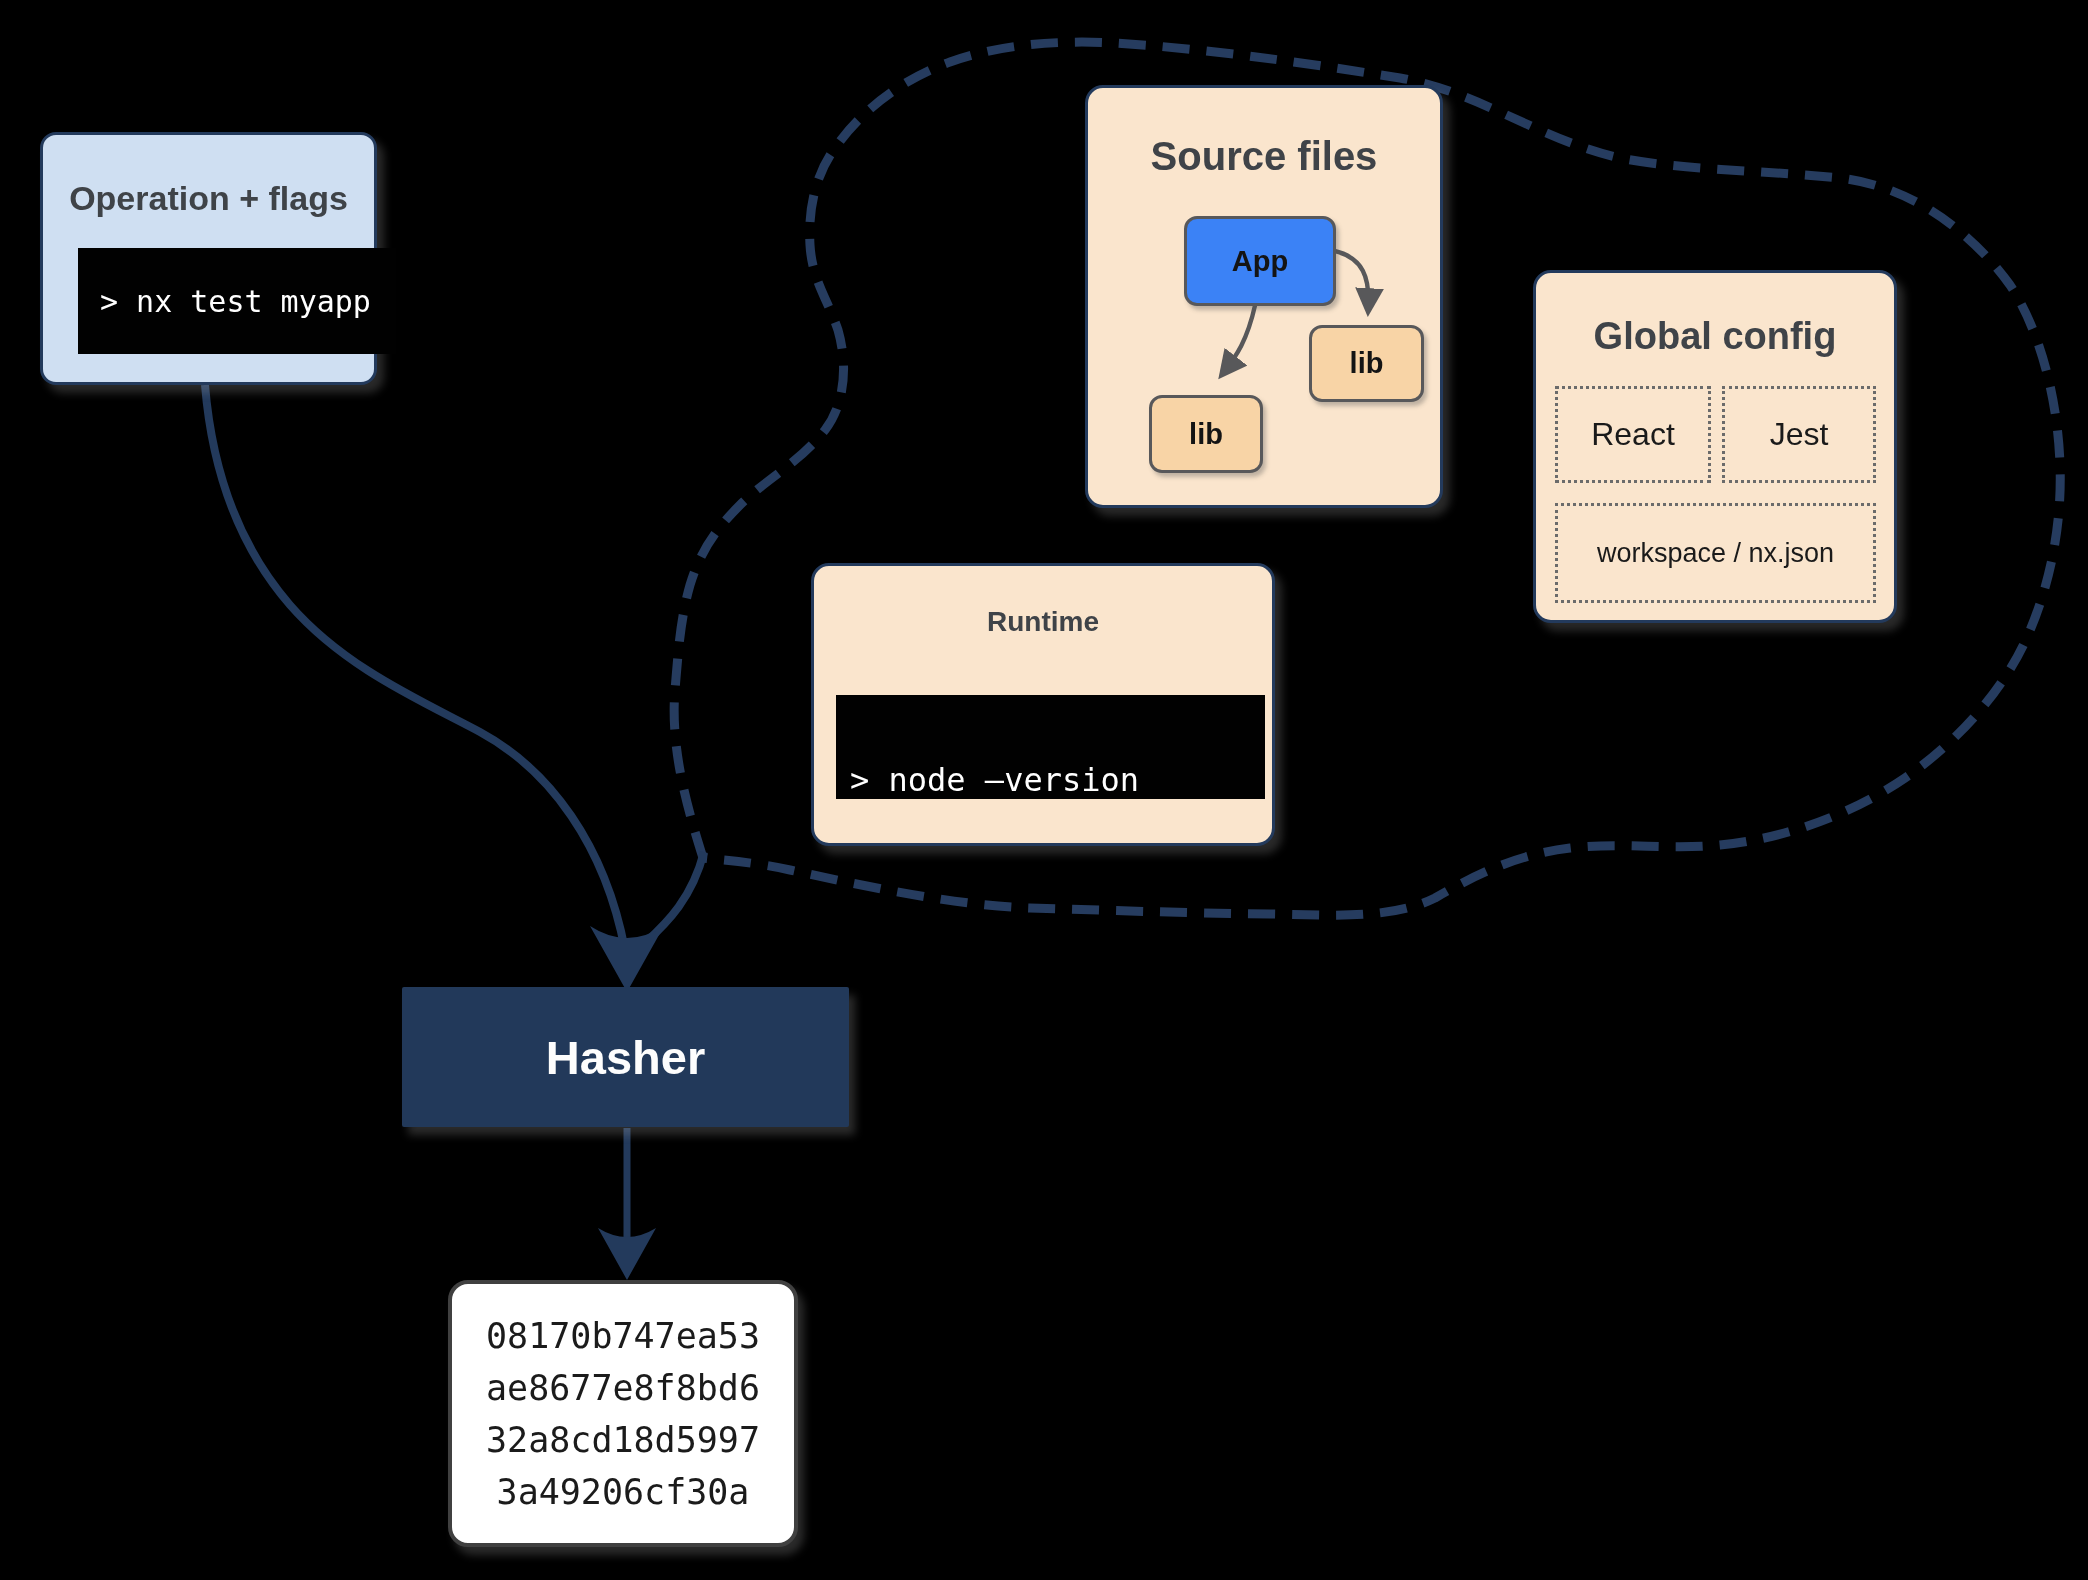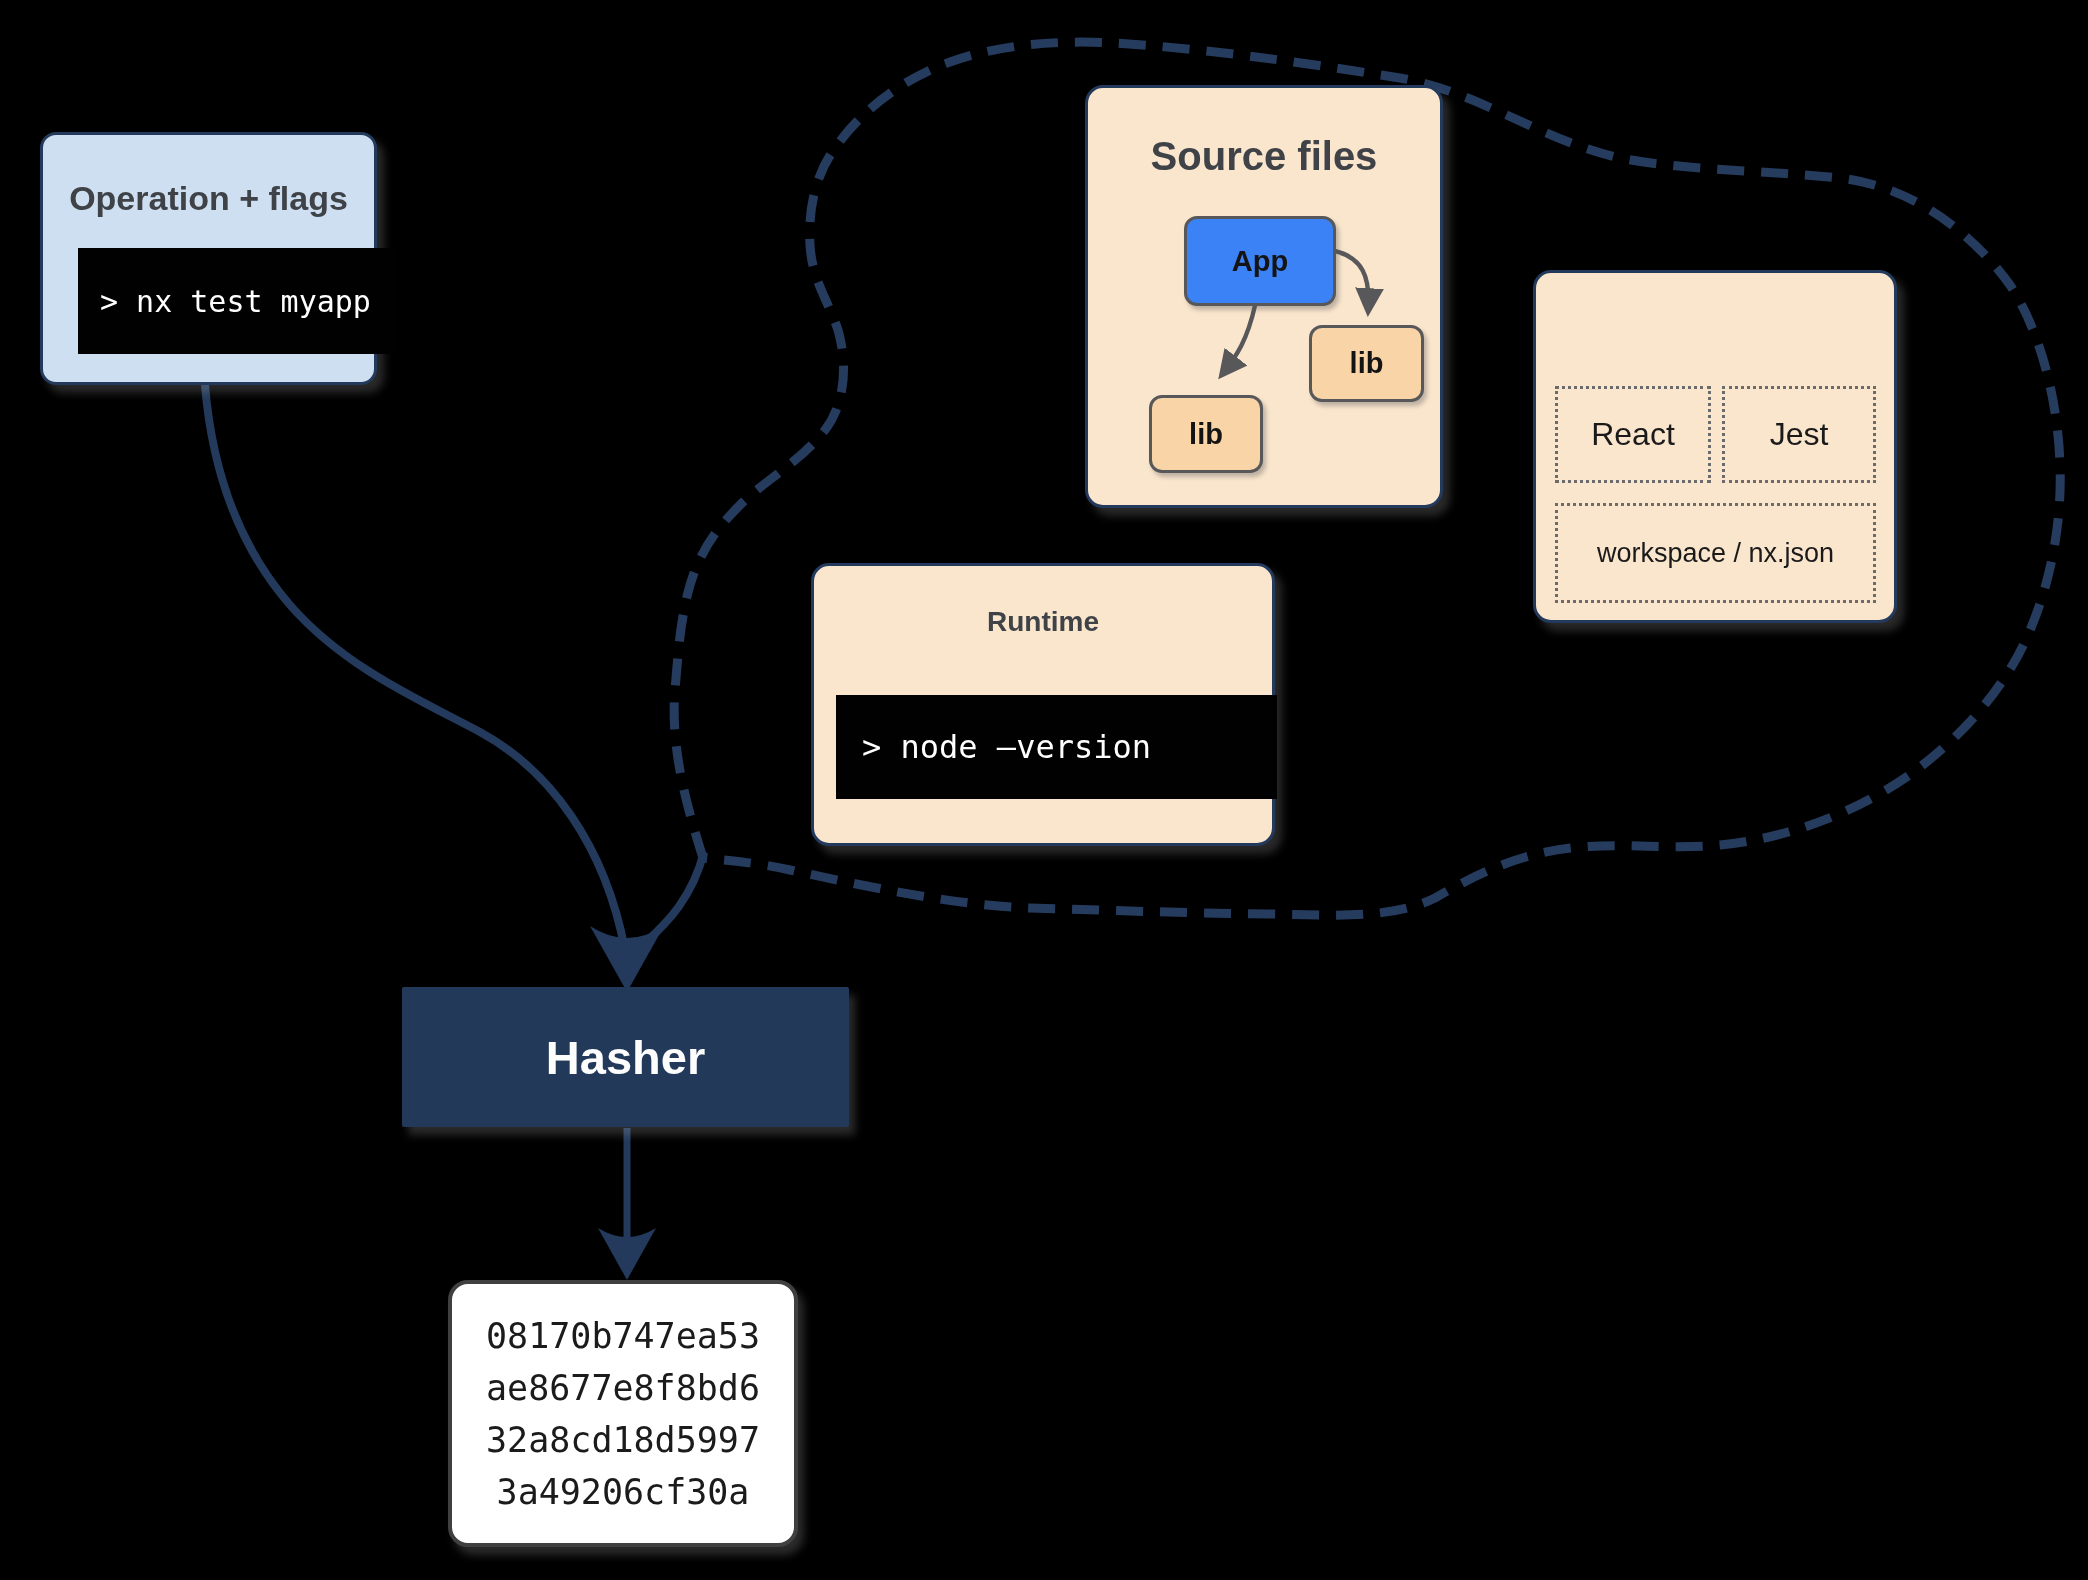--- a/index.html
+++ b/index.html
@@ -108,34 +108,35 @@
     </div>
     <div class="gnode" style="left:221px;top:237px;width:115px;height:77px;background:#f8d4a6;font-size:29px;">
       <span>lib</span>
     </div>
     <div class="gnode" style="left:61px;top:307px;width:114px;height:78px;background:#f8d4a6;font-size:29px;">
       <span>lib</span>
     </div>
   </div>
 
   <div class="box peach" style="left:1533px;top:270px;width:364px;height:353px;">
+    <div class="box-title" style="top:42px;font-size:38px;">Global config</div>
     <div class="dotted" style="left:19px;top:113px;width:156px;height:97px;font-size:32px;">
       <span>React</span>
     </div>
     <div class="dotted" style="left:186px;top:113px;width:154px;height:97px;font-size:32px;">
       <span>Jest</span>
     </div>
     <div class="dotted" style="left:19px;top:230px;width:321px;height:100px;font-size:27px;">
       <span>workspace / nx.json</span>
     </div>
   </div>
 
   <div class="box peach" style="left:811px;top:563px;width:464px;height:283px;">
     <div class="box-title" style="top:40px;font-size:28px;">Runtime</div>
-    <div class="terminal" style="left:22px;top:129px;width:415px;height:104px;font-size:32px;padding-left:26px;">
+    <div class="terminal" style="left:22px;top:129px;width:415px;height:104px;font-size:32px;padding-left:14px;align-items:flex-end;">
       <span>&gt; node –version</span>
     </div>
   </div>
 
   <div class="hasher">
     <span>Hasher</span>
   </div>
 
   <div class="hashout">
     <div>08170b747ea53</div>

